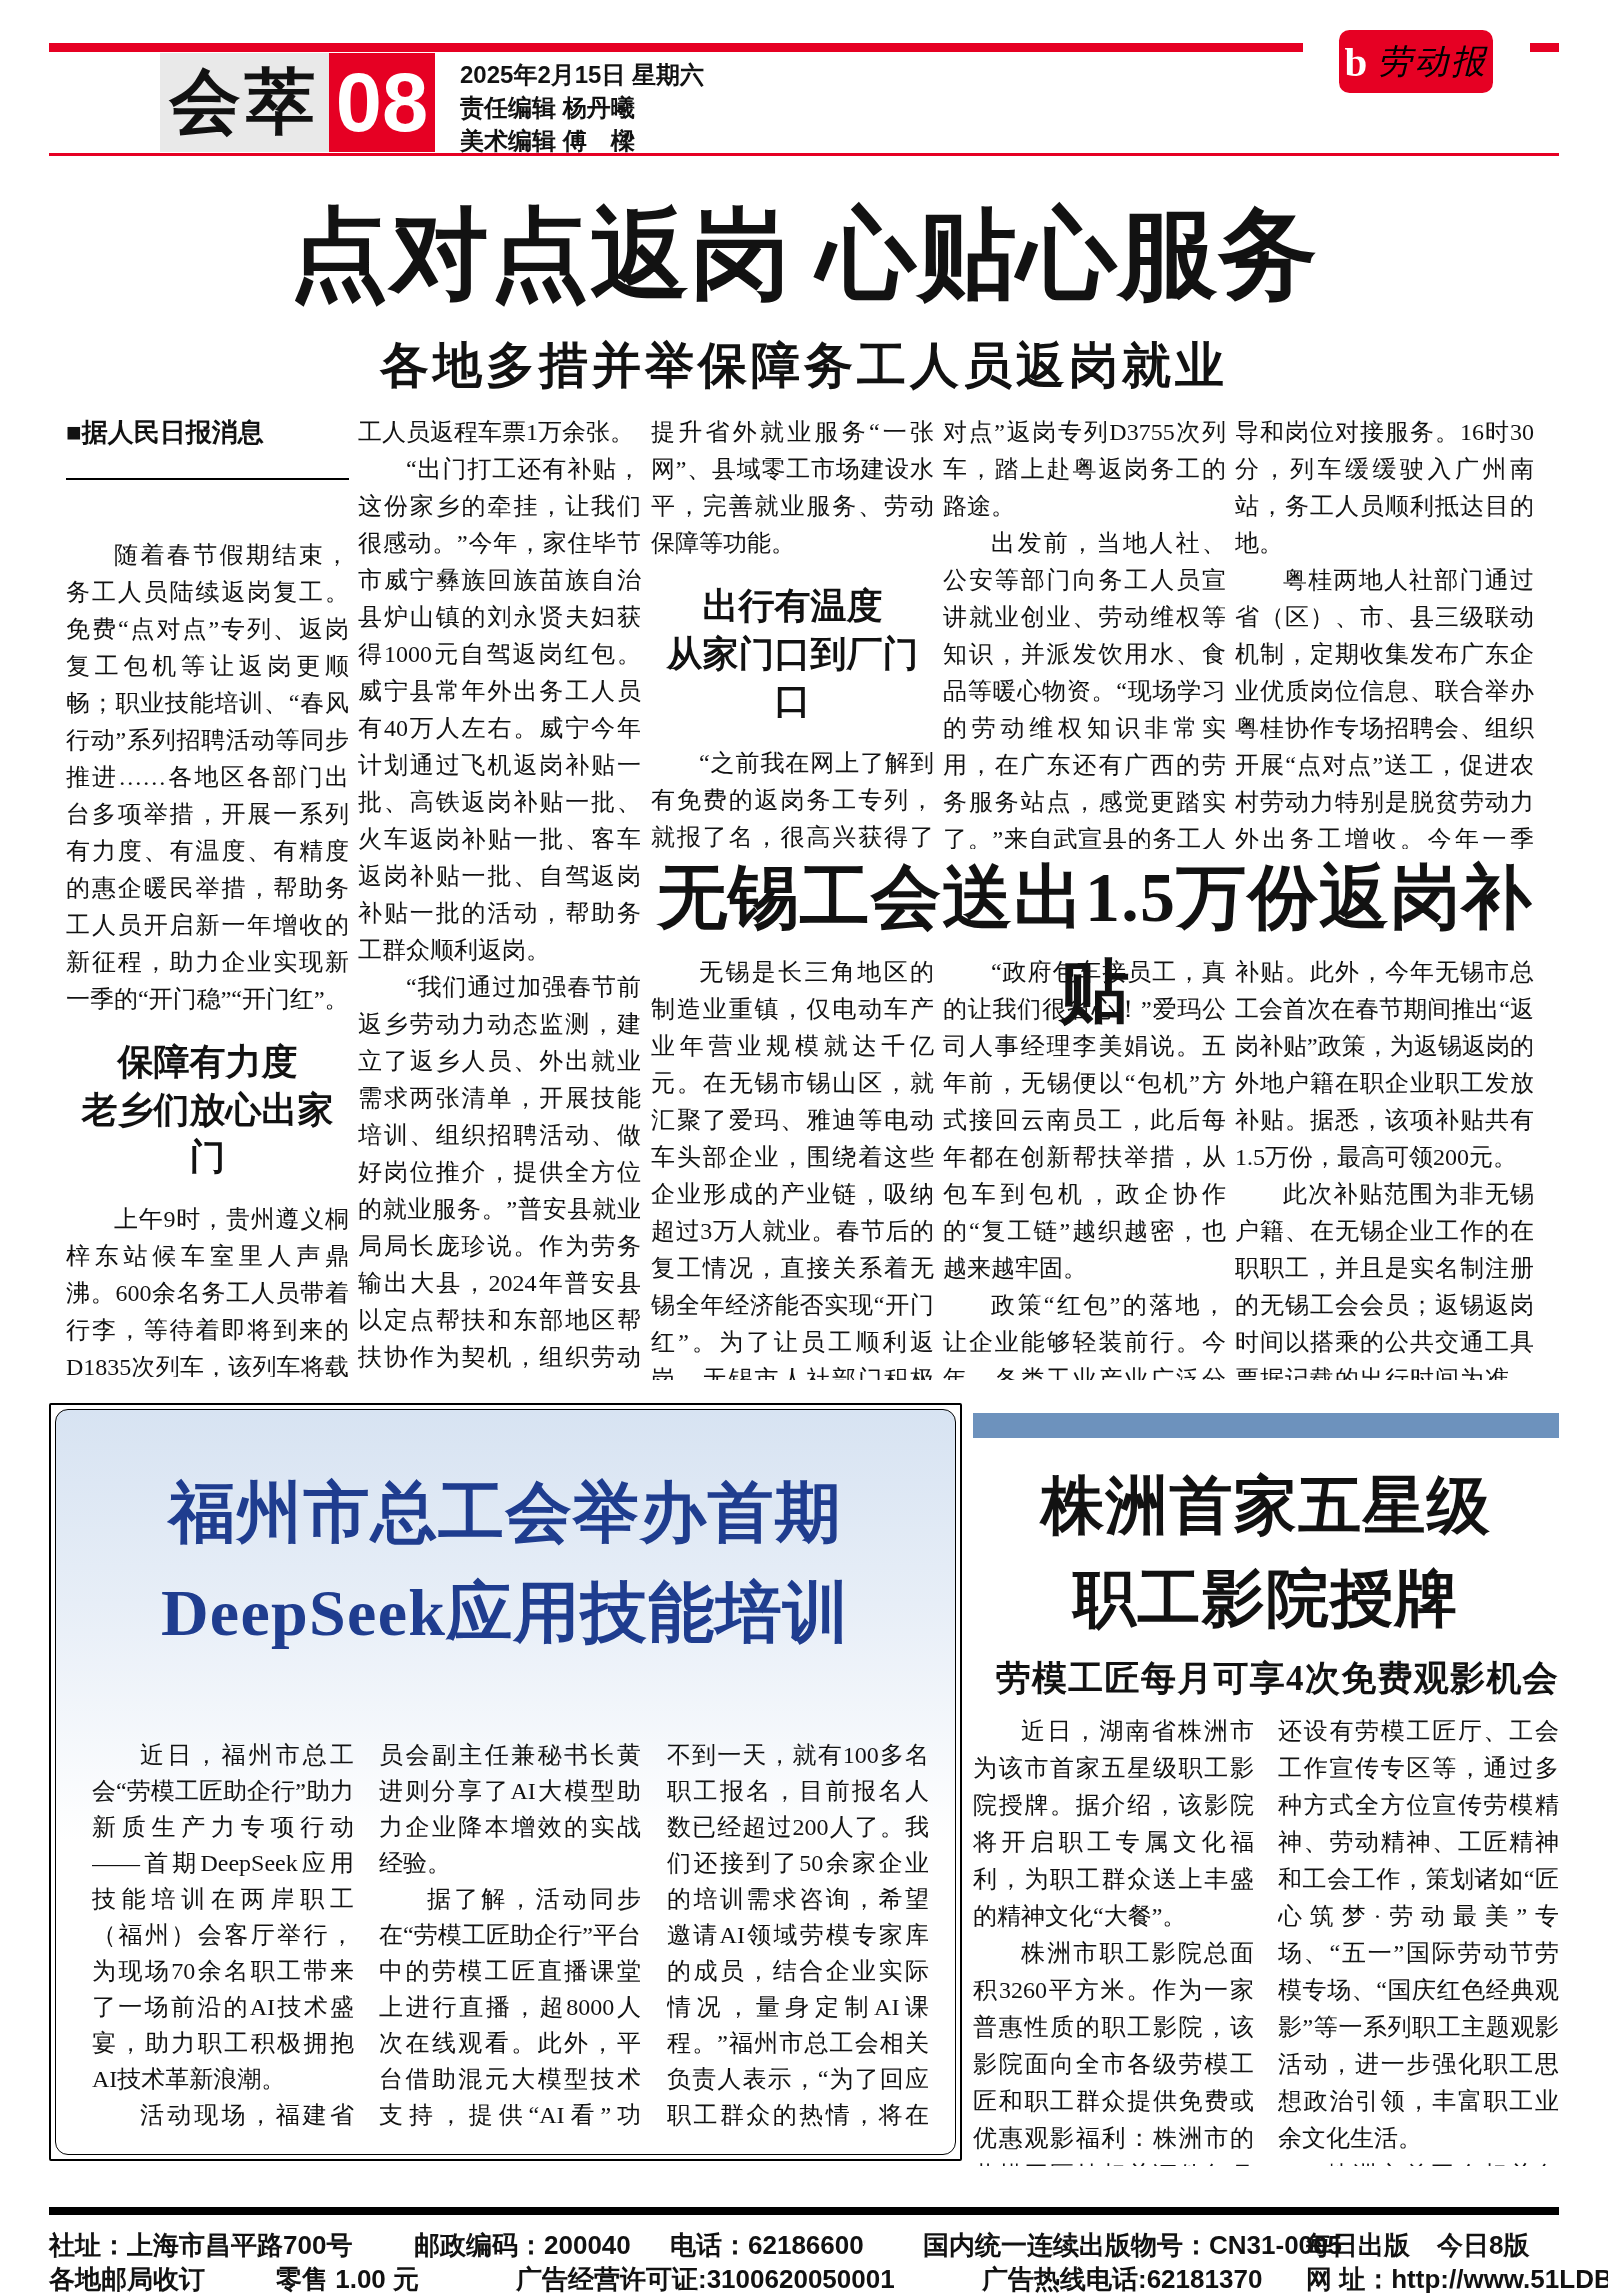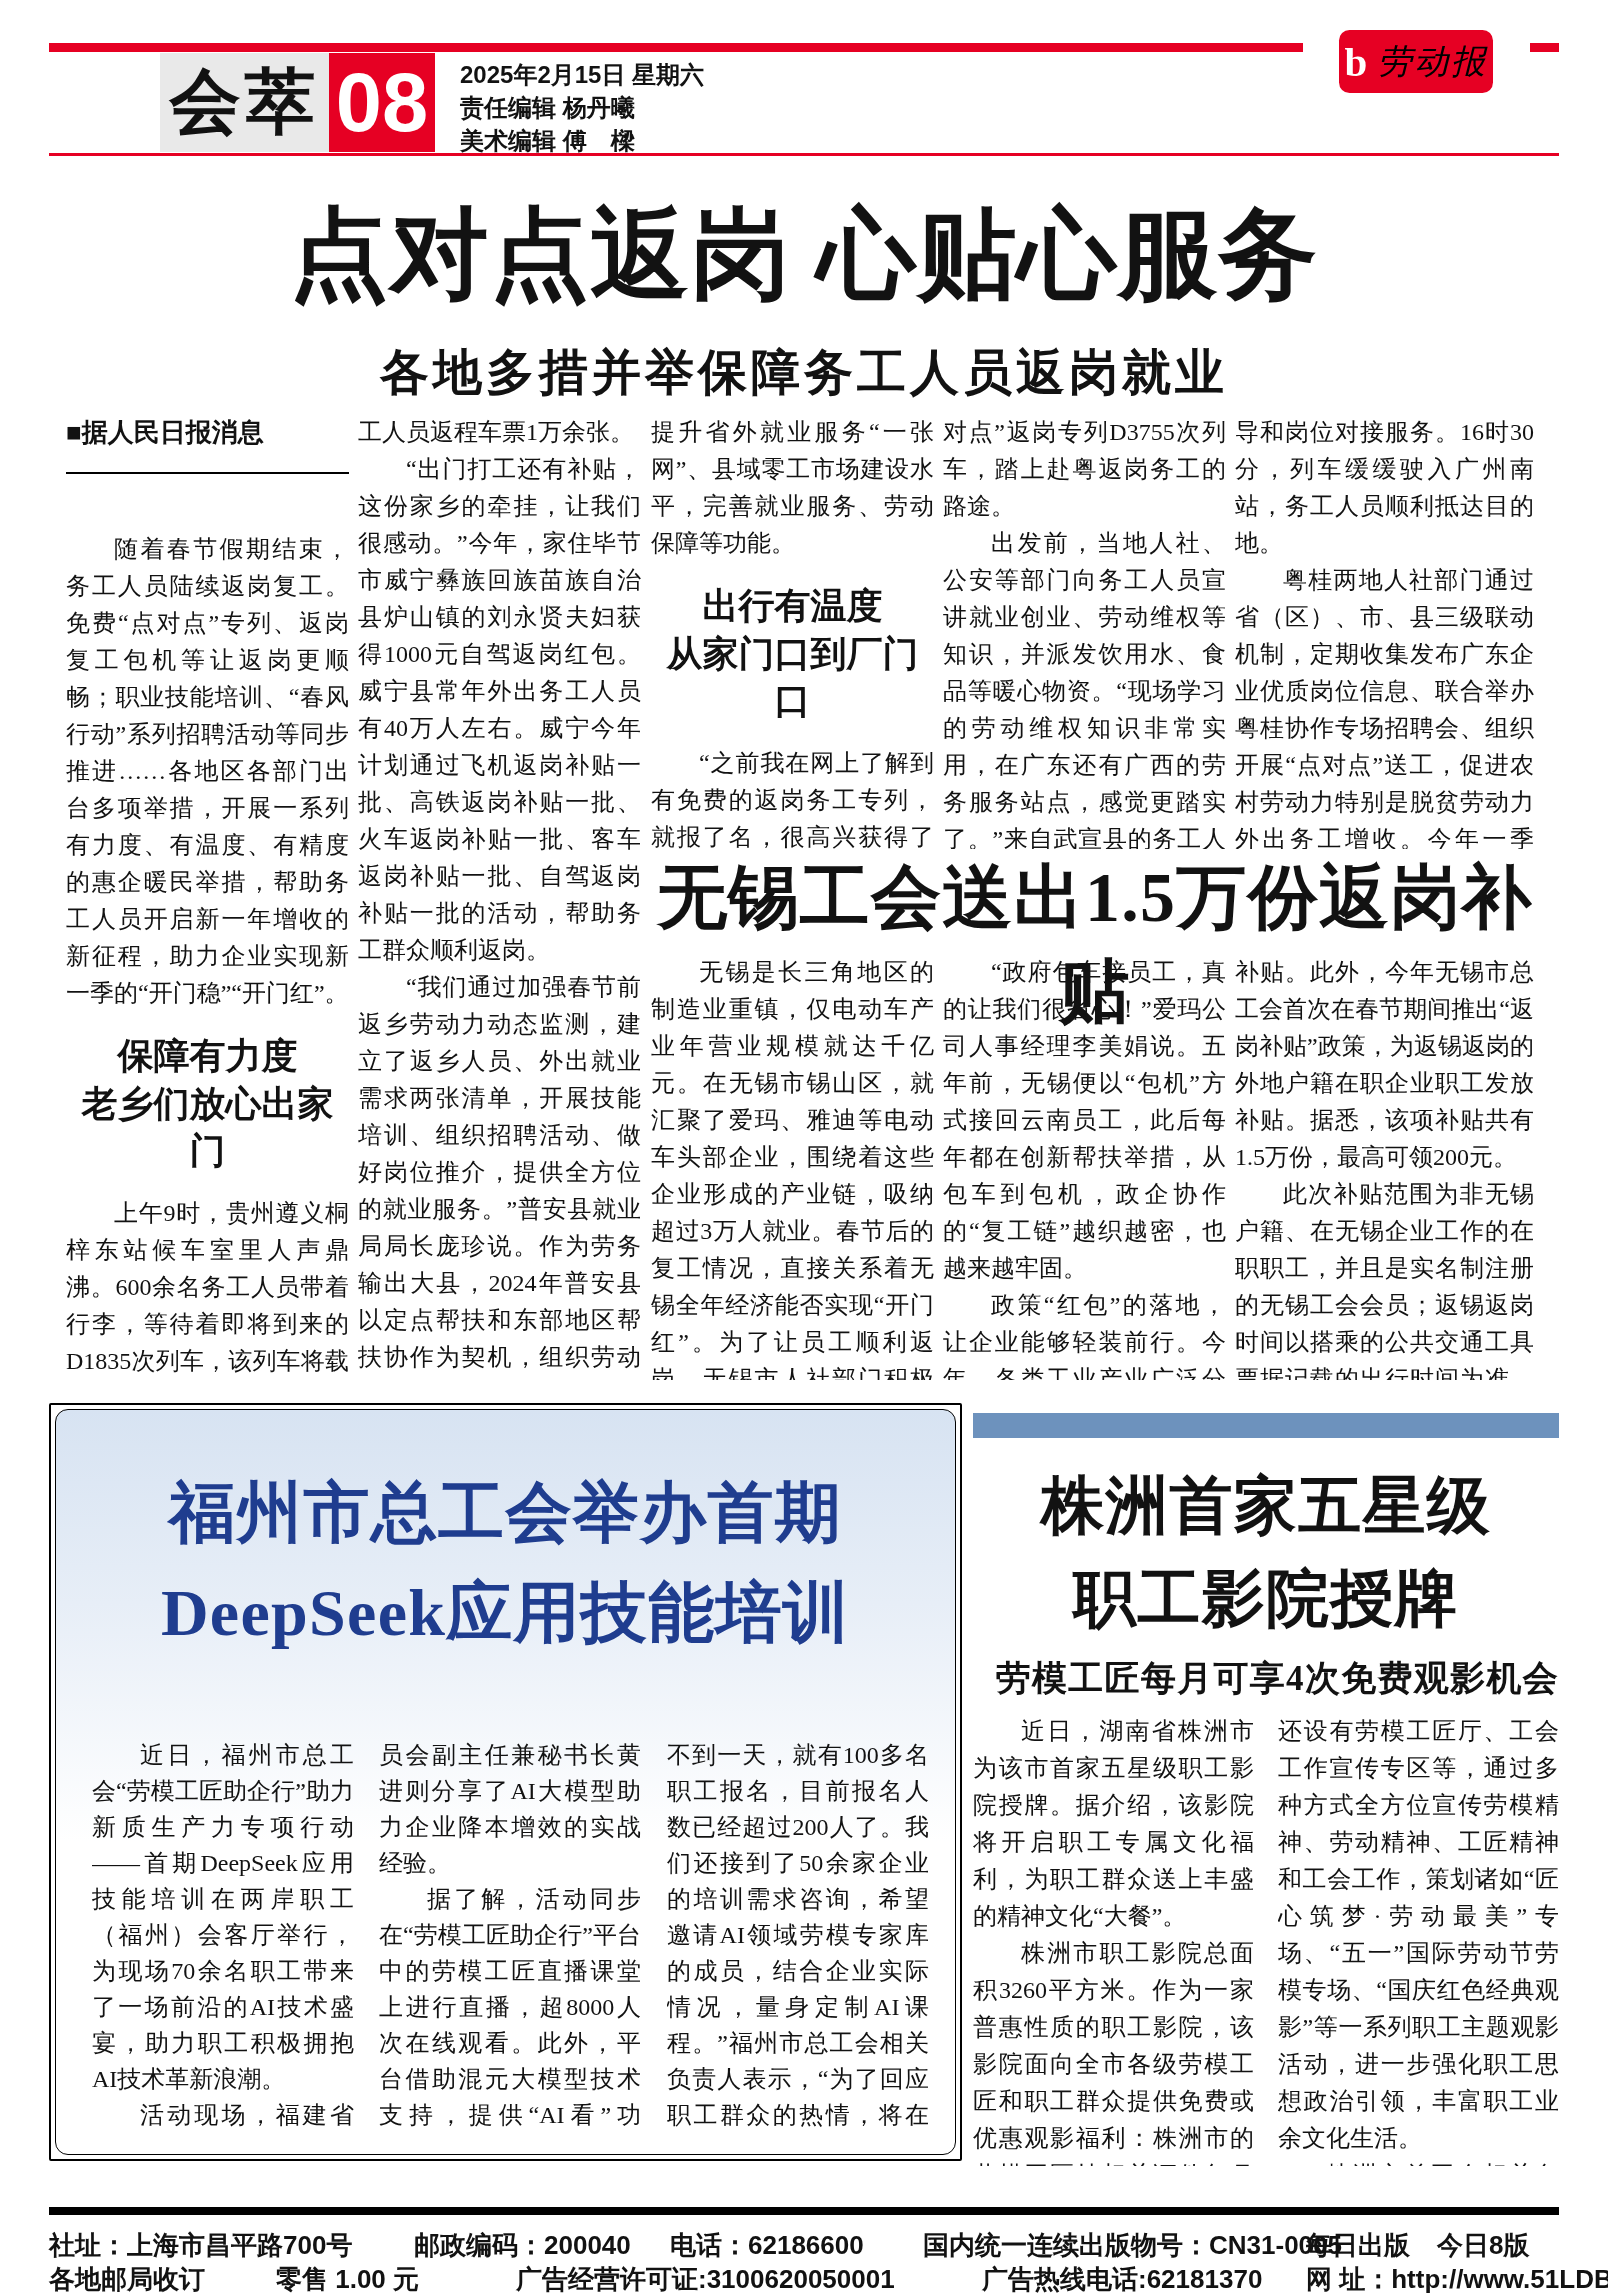--- a/index.html
+++ b/index.html
@@ -22,35 +22,35 @@
   .pagenum-box{position:absolute;left:329px;top:53px;width:106px;height:99px;background:#e60023;
         color:#ffffff;display:flex;align-items:center;justify-content:center;font-size:83px;
         font-weight:bold;font-family:"Liberation Sans",sans-serif;}
   .mast-info{position:absolute;left:460px;top:58px;font-family:"Liberation Sans",sans-serif;
         font-weight:bold;font-size:24px;line-height:33px;}
   .thin-redline{position:absolute;left:49px;top:153px;width:1510px;height:3.3px;background:#e60023;}
 
   
   .headline{position:absolute;left:0;top:189px;width:100%;text-align:center;font-size:99px;
         font-weight:bold;letter-spacing:1.3px;}
-  .subheadline{position:absolute;left:0;top:340px;width:100%;text-align:center;font-size:49px;
+  .subheadline{position:absolute;left:0;top:333px;width:100%;text-align:center;font-size:49px;
         font-weight:bold;letter-spacing:4px;}
 
   
   .col{position:absolute;top:414px;width:283px;font-size:24px;line-height:37px;overflow:hidden;
        text-align:justify;}
   .c1{left:66px;height:963px;}
   .c2{left:358px;height:963px;}
   .c3{left:651px;height:435px;}
   .c4{left:943px;height:435px;}
   .c5{left:1235px;width:299px;height:435px;}
   .col p{margin:0;text-indent:2em;}
   .col p.cont{text-indent:0;}
   .source-top{font-family:"Liberation Sans",sans-serif;font-weight:bold;font-size:26px;
-       border-bottom:2.6px solid #000;padding-bottom:21px;margin-bottom:57px;text-indent:0;}
+       border-bottom:2.6px solid #000;padding-bottom:27px;margin-bottom:57px;text-indent:0;}
   .colhead{font-family:"Liberation Sans",sans-serif;font-weight:bold;text-align:center;
        font-size:36px;line-height:1.32;margin:20px 0;text-indent:0;}
 
   
   .wuxi-head{position:absolute;left:631px;top:851px;width:928px;text-align:center;font-size:70px;
        font-weight:bold;letter-spacing:1.3px;}
   .wcol{position:absolute;top:954px;width:283px;height:426px;font-size:24px;line-height:37px;
        overflow:hidden;text-align:justify;}
   .wcol p{margin:0;text-indent:2em;}
   .wcol p.cont{text-indent:0;}

